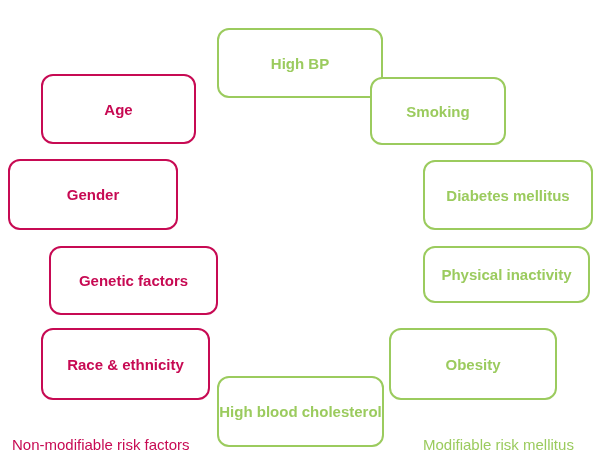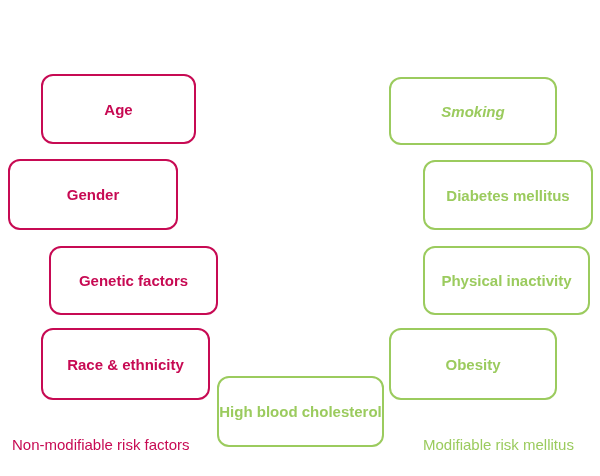--- a/index.html
+++ b/index.html
@@ -31,23 +31,23 @@
   .box.green{border:2px solid var(--green);color:var(--green);}
 
   
   .b-age      {left:41px;  top:74px;  width:155px; height:70px;}
   .b-gender   {left:8px;   top:159px; width:170px; height:71px;}
   .b-genetic  {left:9px;   top:246px; width:169px; height:69px;margin-left:40px;}
   .b-race     {left:41px;  top:328px; width:169px; height:72px;}
 
   
   .b-highbp   {left:217px; top:28px;  width:166px; height:70px;}
-  .b-smoking  {left:389px; top:77px;  width:168px; height:68px;font-style:italic;}
+  .b-smoking  {left:370px; top:77px;  width:136px; height:68px;}
   .b-diabetes {left:423px; top:160px; width:170px; height:70px;}
-  .b-physical {left:423px; top:246px; width:167px; height:69px;}
+  .b-physical {left:423px; top:246px; width:167px; height:57px;}
   .b-obesity  {left:389px; top:328px; width:168px; height:72px;}
   .b-chol     {left:217px; top:376px; width:167px; height:71px;justify-content:center;}
 
   .heart-wrap{
     position:absolute;
     left:202px; top:150px;
     width:196px; height:170px;
   }
   .heart-wrap svg{display:block;width:100%;height:100%;}
   .heart-label{
@@ -81,20 +81,23 @@
   <div class="box pink b-gender">
     <span>Gender</span>
   </div>
   <div class="box pink b-genetic">
     <span>Genetic factors</span>
   </div>
   <div class="box pink b-race">
     <span>Race &amp; ethnicity</span>
   </div>
 
+  <div class="box green b-highbp">
+    <span>High BP</span>
+  </div>
   <div class="box green b-smoking">
     <span>Smoking</span>
   </div>
   <div class="box green b-diabetes">
     <span>Diabetes mellitus</span>
   </div>
   <div class="box green b-physical">
     <span>Physical inactivity</span>
   </div>
   <div class="box green b-obesity">

